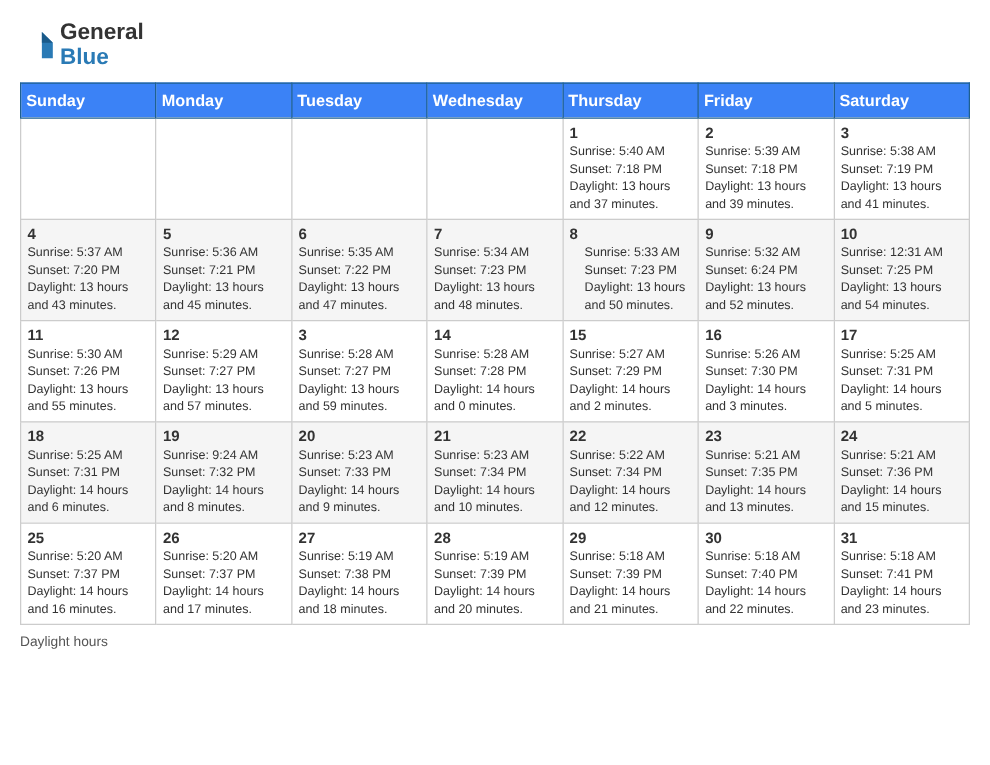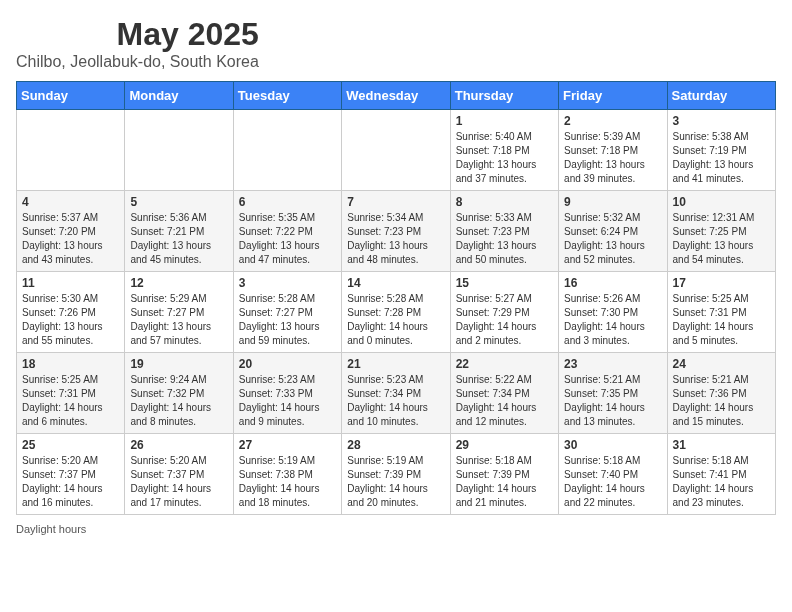--- a/index.html
+++ b/index.html
@@ -93,23 +93,29 @@
     .footer-note {
       margin-top: 8px;
       font-size: 11px;
       color: #555;
     }
   </style>
 </head>
 <body>
 
 <div class="header-area">
-  <div class="title-area">
-    <div class="main-title">May 2025</div>
-    <div class="subtitle">Chilbo, Jeollabuk-do, South Korea</div>
+  <div class="logo">
+    <svg class="logo-icon" viewBox="0 0 32 32">
+      <polygon points="20,4 30,14 30,28 20,28" fill="#2a7ab5"></polygon>
+      <polygon points="20,4 30,14 20,14" fill="#1a5a8a"></polygon>
+    </svg>
+    <div class="logo-text">
+      <span>General</span>
+      <span>Blue</span>
+    </div>
   </div>
 </div>
 
 <table class="calendar">
   <thead>
     <tr id="weekday-header">
         <th>Sunday</th>
         <th>Monday</th>
         <th>Tuesday</th>
         <th>Wednesday</th>
@@ -163,21 +169,21 @@
 Daylight: 13 hours and 47 minutes.</div>
         </td>
         <td>
           <span class="day-number">7</span>
           <div class="day-info" style="white-space: pre-line;">Sunrise: 5:34 AM
 Sunset: 7:23 PM
 Daylight: 13 hours and 48 minutes.</div>
         </td>
         <td>
           <span class="day-number">8</span>
-          <div class="day-info" style="white-space: pre-line;">Sunrise: 5:33 AM
+          <div class="day-info" style="white-space: pre-line; margin-left: 12px;">Sunrise: 5:33 AM
 Sunset: 7:23 PM
 Daylight: 13 hours and 50 minutes.</div>
         </td>
         <td>
           <span class="day-number">9</span>
           <div class="day-info" style="white-space: pre-line;">Sunrise: 5:32 AM
 Sunset: 6:24 PM
 Daylight: 13 hours and 52 minutes.</div>
         </td>
         <td>

